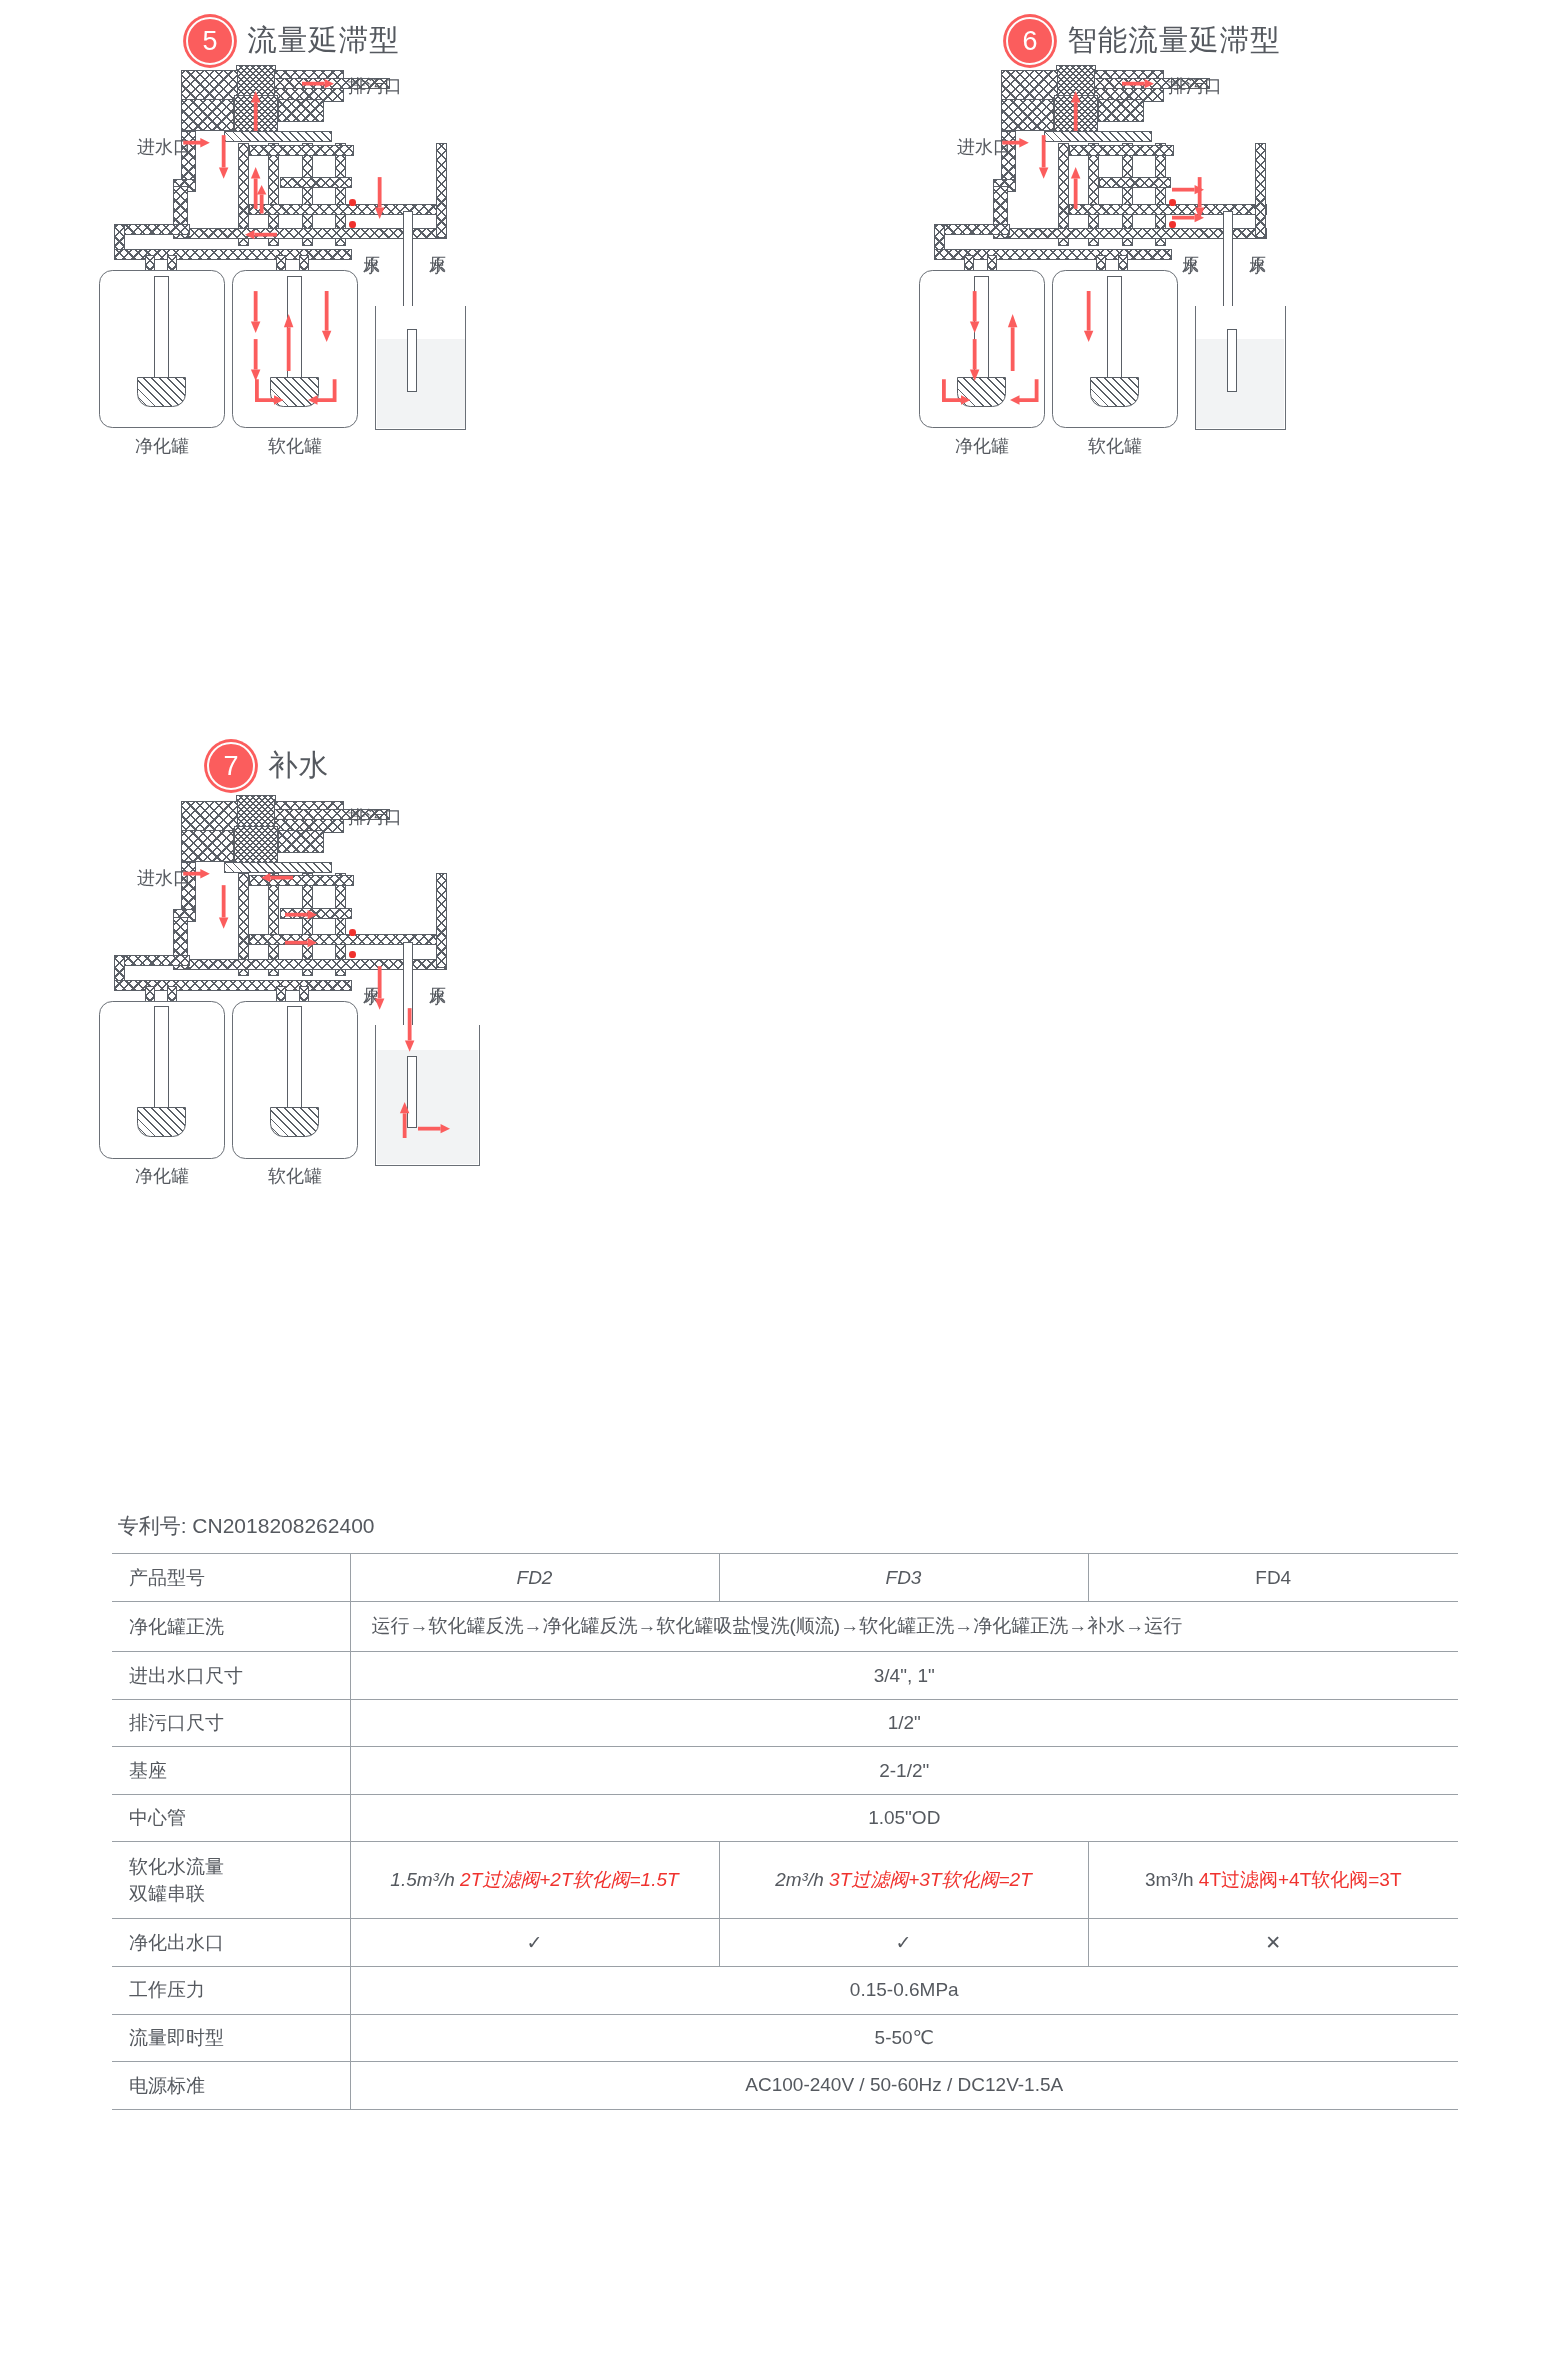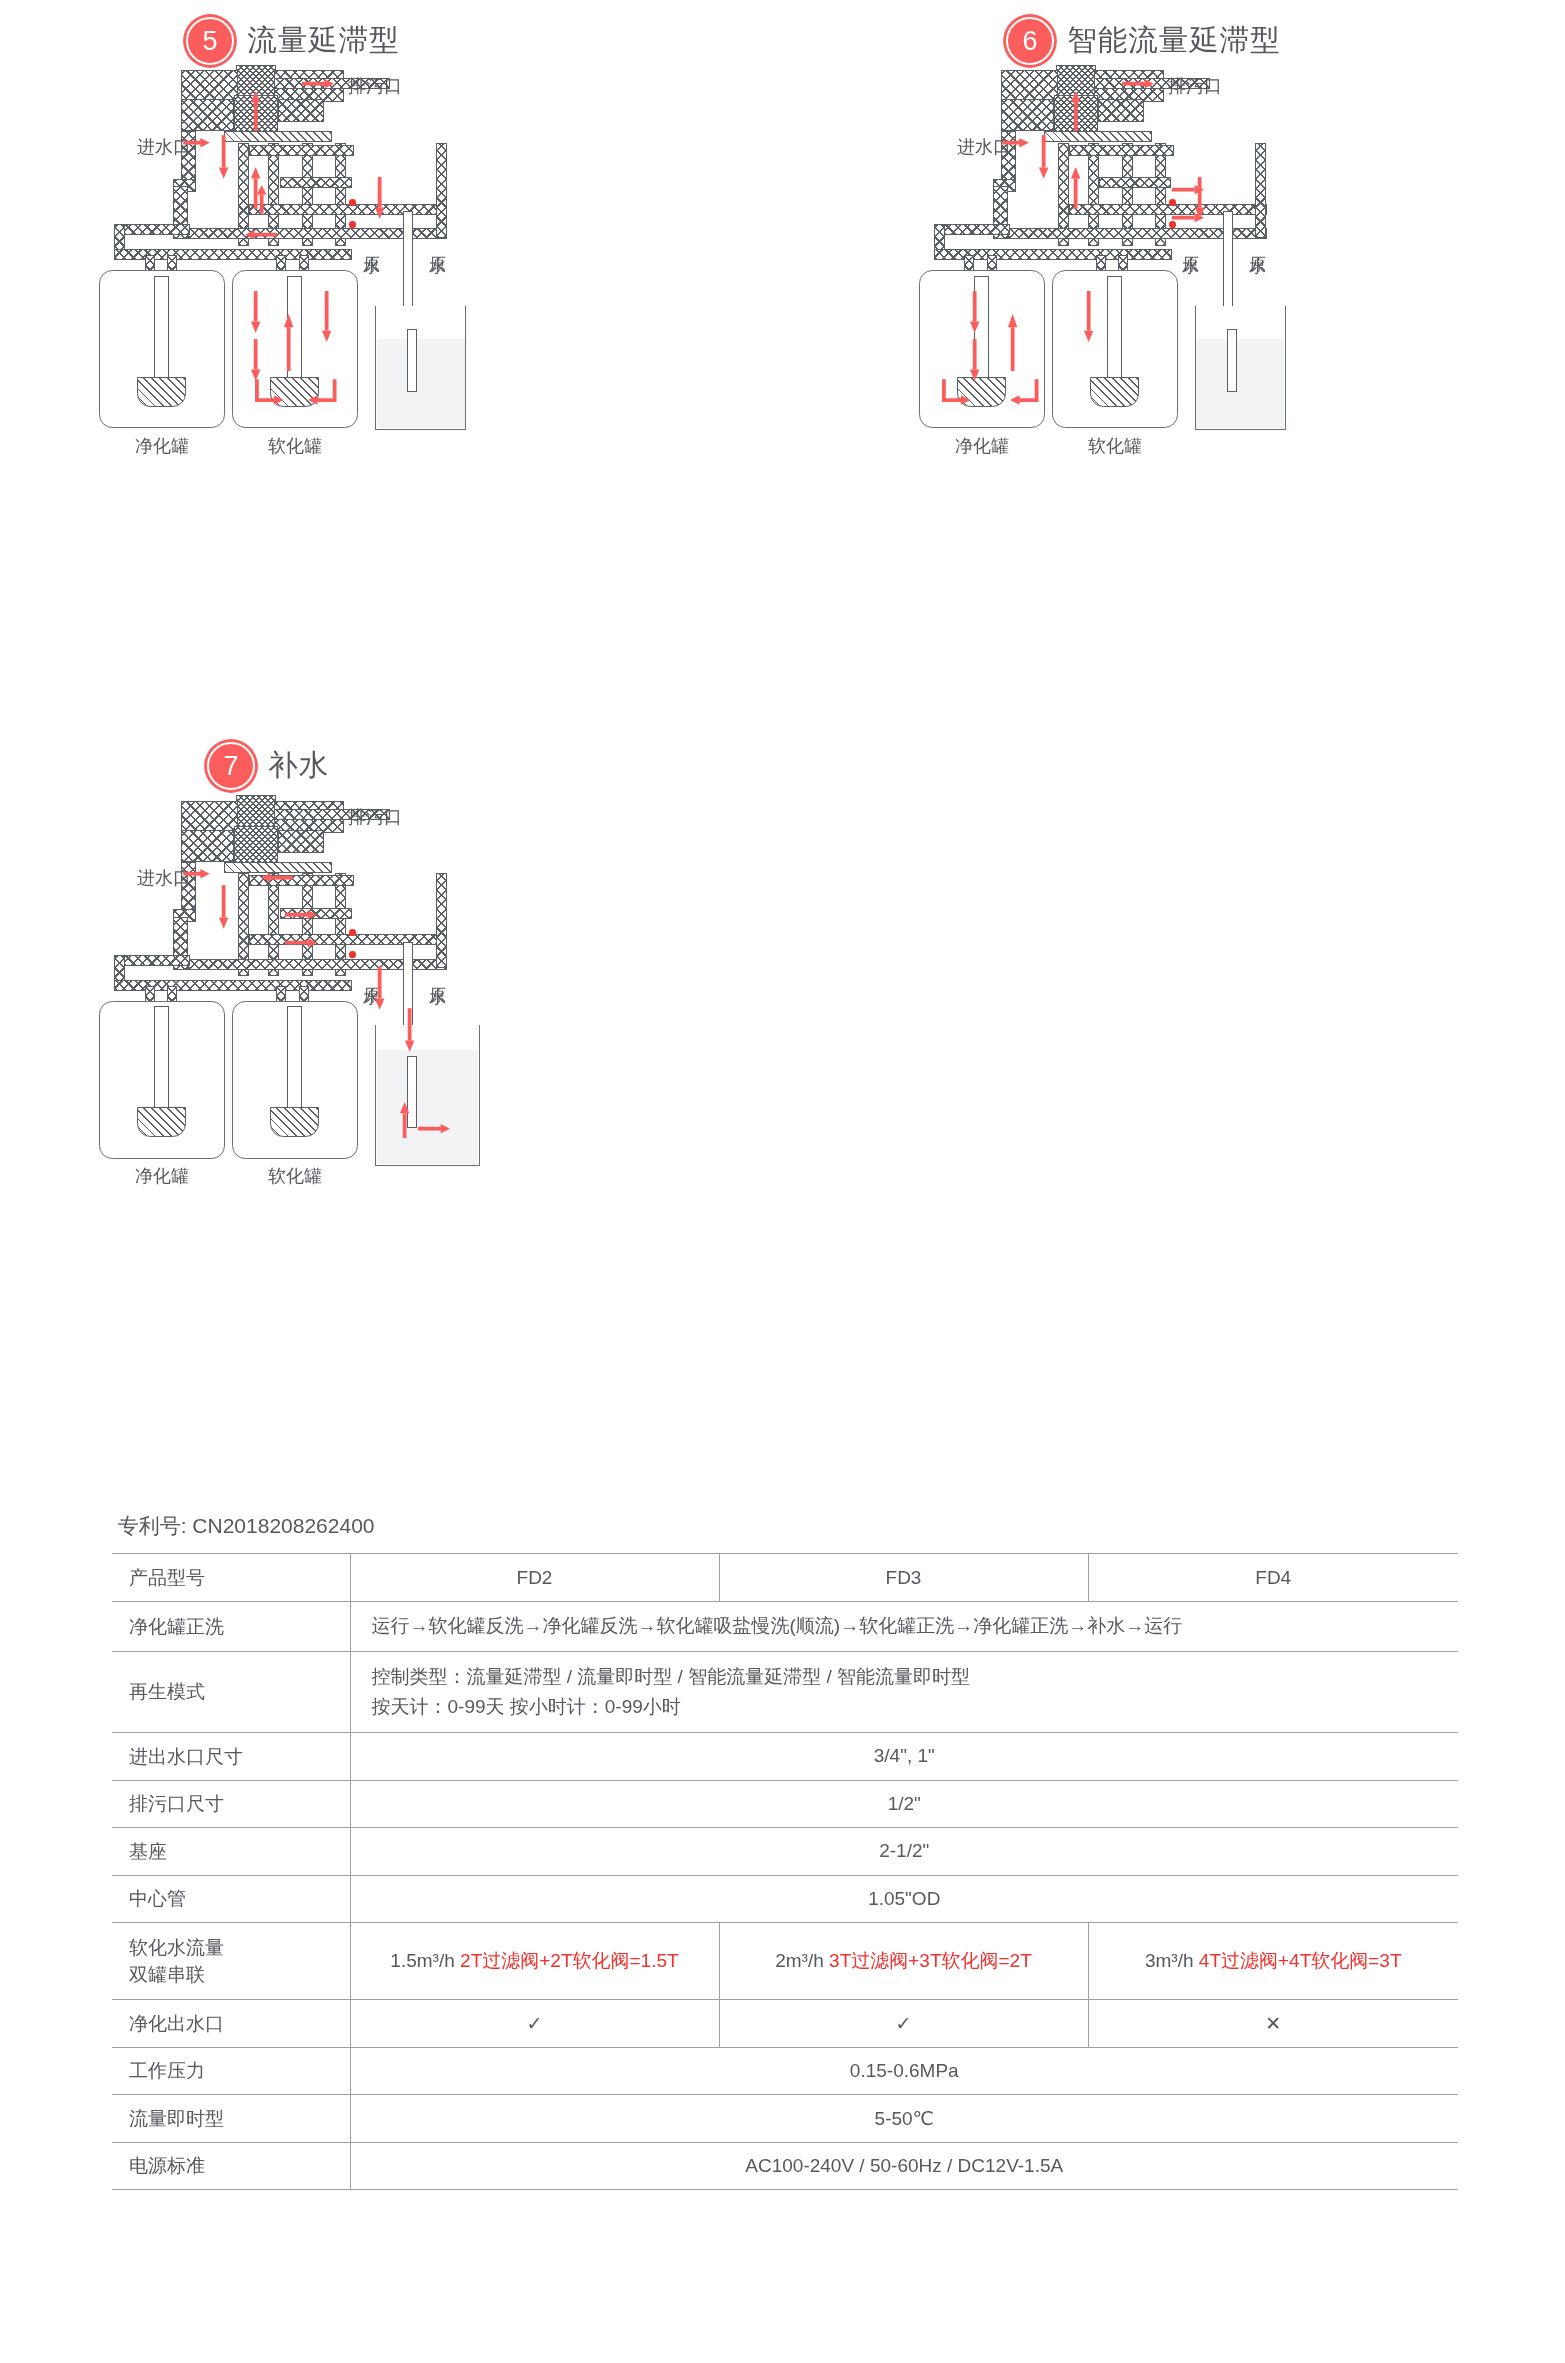--- a/index.html
+++ b/index.html
@@ -60,21 +60,21 @@
              padding:0 5.7px 13.3px 5.7px;}
   .spec-title{font-size:31px;color:#55595f;letter-spacing:1px;}
   .spec-patent{font-size:21px;color:#55595f;}
   table.spec{border-collapse:collapse;width:1346px;table-layout:fixed;}
   table.spec td{border-top:1.5px solid #9aa0a6;border-bottom:1.5px solid #9aa0a6;
         padding:9.5px 13.3px;font-size:19px;color:#55595f;vertical-align:middle;}
   table.spec td.k{width:238px;border-right:1.5px solid #9aa0a6;text-align:left;
         padding-left:17px;line-height:1.45;}
   table.spec td.v{text-align:center;}
   table.spec td.vl{text-align:left;line-height:1.6;padding-left:21px;}
-  table.spec td.sep{border-right:1.5px solid #9aa0a6;}
+  table.spec td.sep{border-right:1.5px solid #9aa0a6;font-style:italic;}
   .red{color:#f0322e;}
   .tick{color:#f0322e;font-size:23px;}
   .cross{color:#f0322e;font-size:21px;}
   .rowtall td{height:57px;}
 </style>
 </head>
 <body>
 
 <div class="page">
 
@@ -525,27 +525,20 @@
           <td class="v sep">FD2</td>
           <td class="v sep red">FD3</td>
           <td class="v">FD4</td>
         </tr>
 
         <tr>
           <td class="k">净化罐正洗</td>
           <td class="vl" colspan="3">运行→软化罐反洗→净化罐反洗→软化罐吸盐慢洗(顺流)→软化罐正洗→净化罐正洗→补水→运行</td>
         </tr>
 
-        <tr>
-          <td class="k">再生模式</td>
-          <td class="vl" colspan="3">
-            <div>控制类型：流量延滞型 / 流量即时型 / 智能流量延滞型 / 智能流量即时型</div>
-            <div>按天计：0-99天  按小时计：0-99小时</div>
-          </td>
-        </tr>
 
         <tr>
           <td class="k">进出水口尺寸</td>
           <td class="v" colspan="3">3/4", 1"</td>
         </tr>
 
         <tr>
           <td class="k">排污口尺寸</td>
           <td class="v" colspan="3">1/2"</td>
         </tr>

